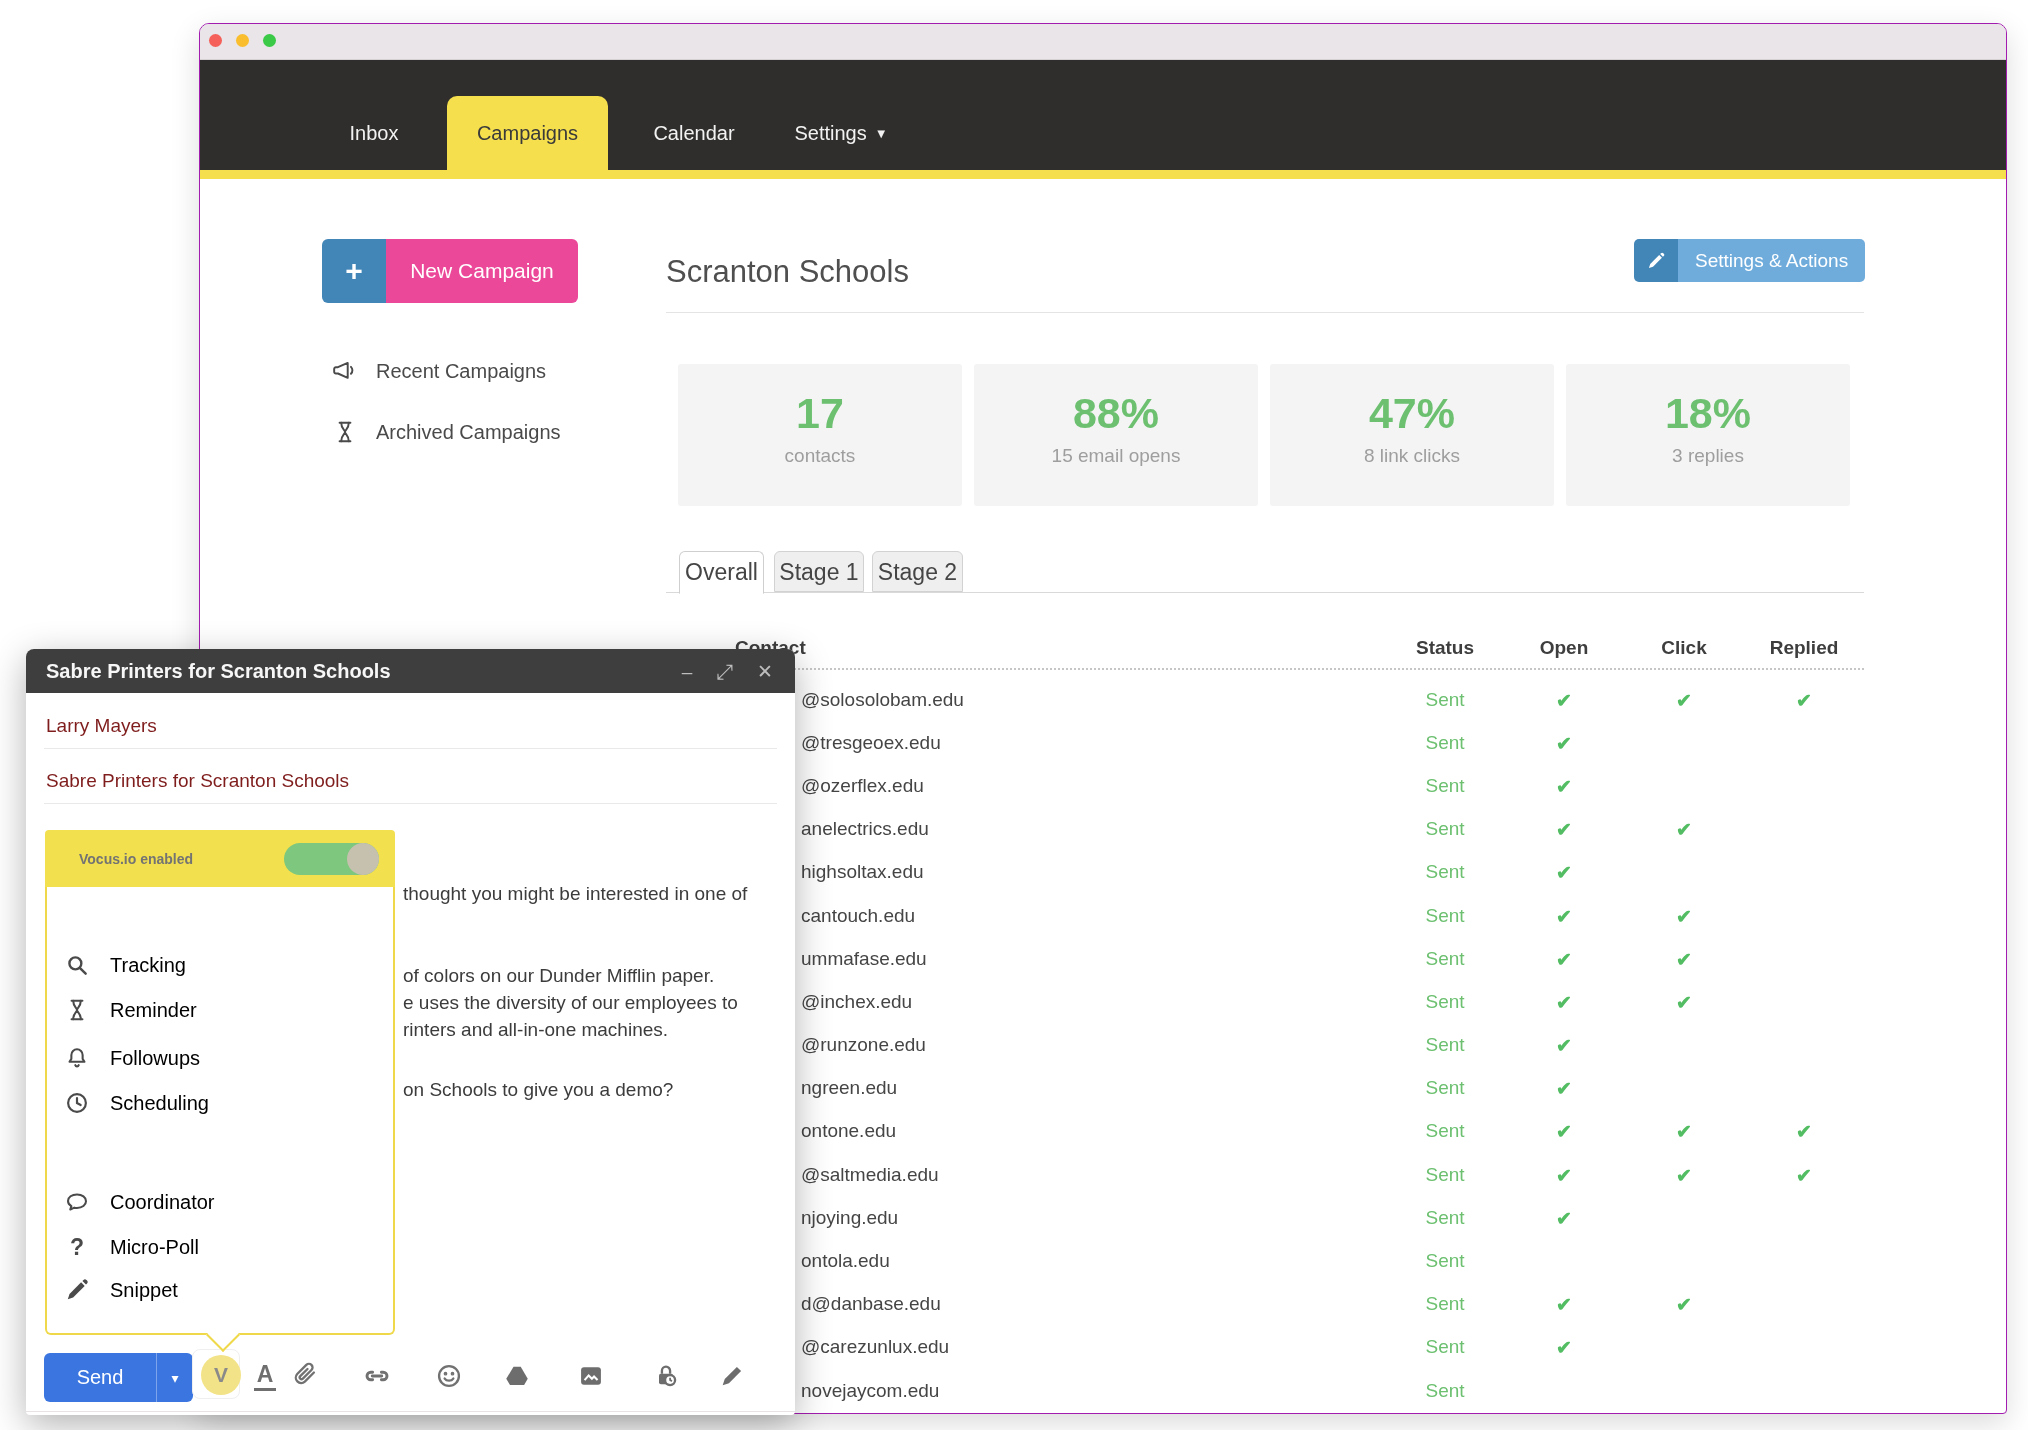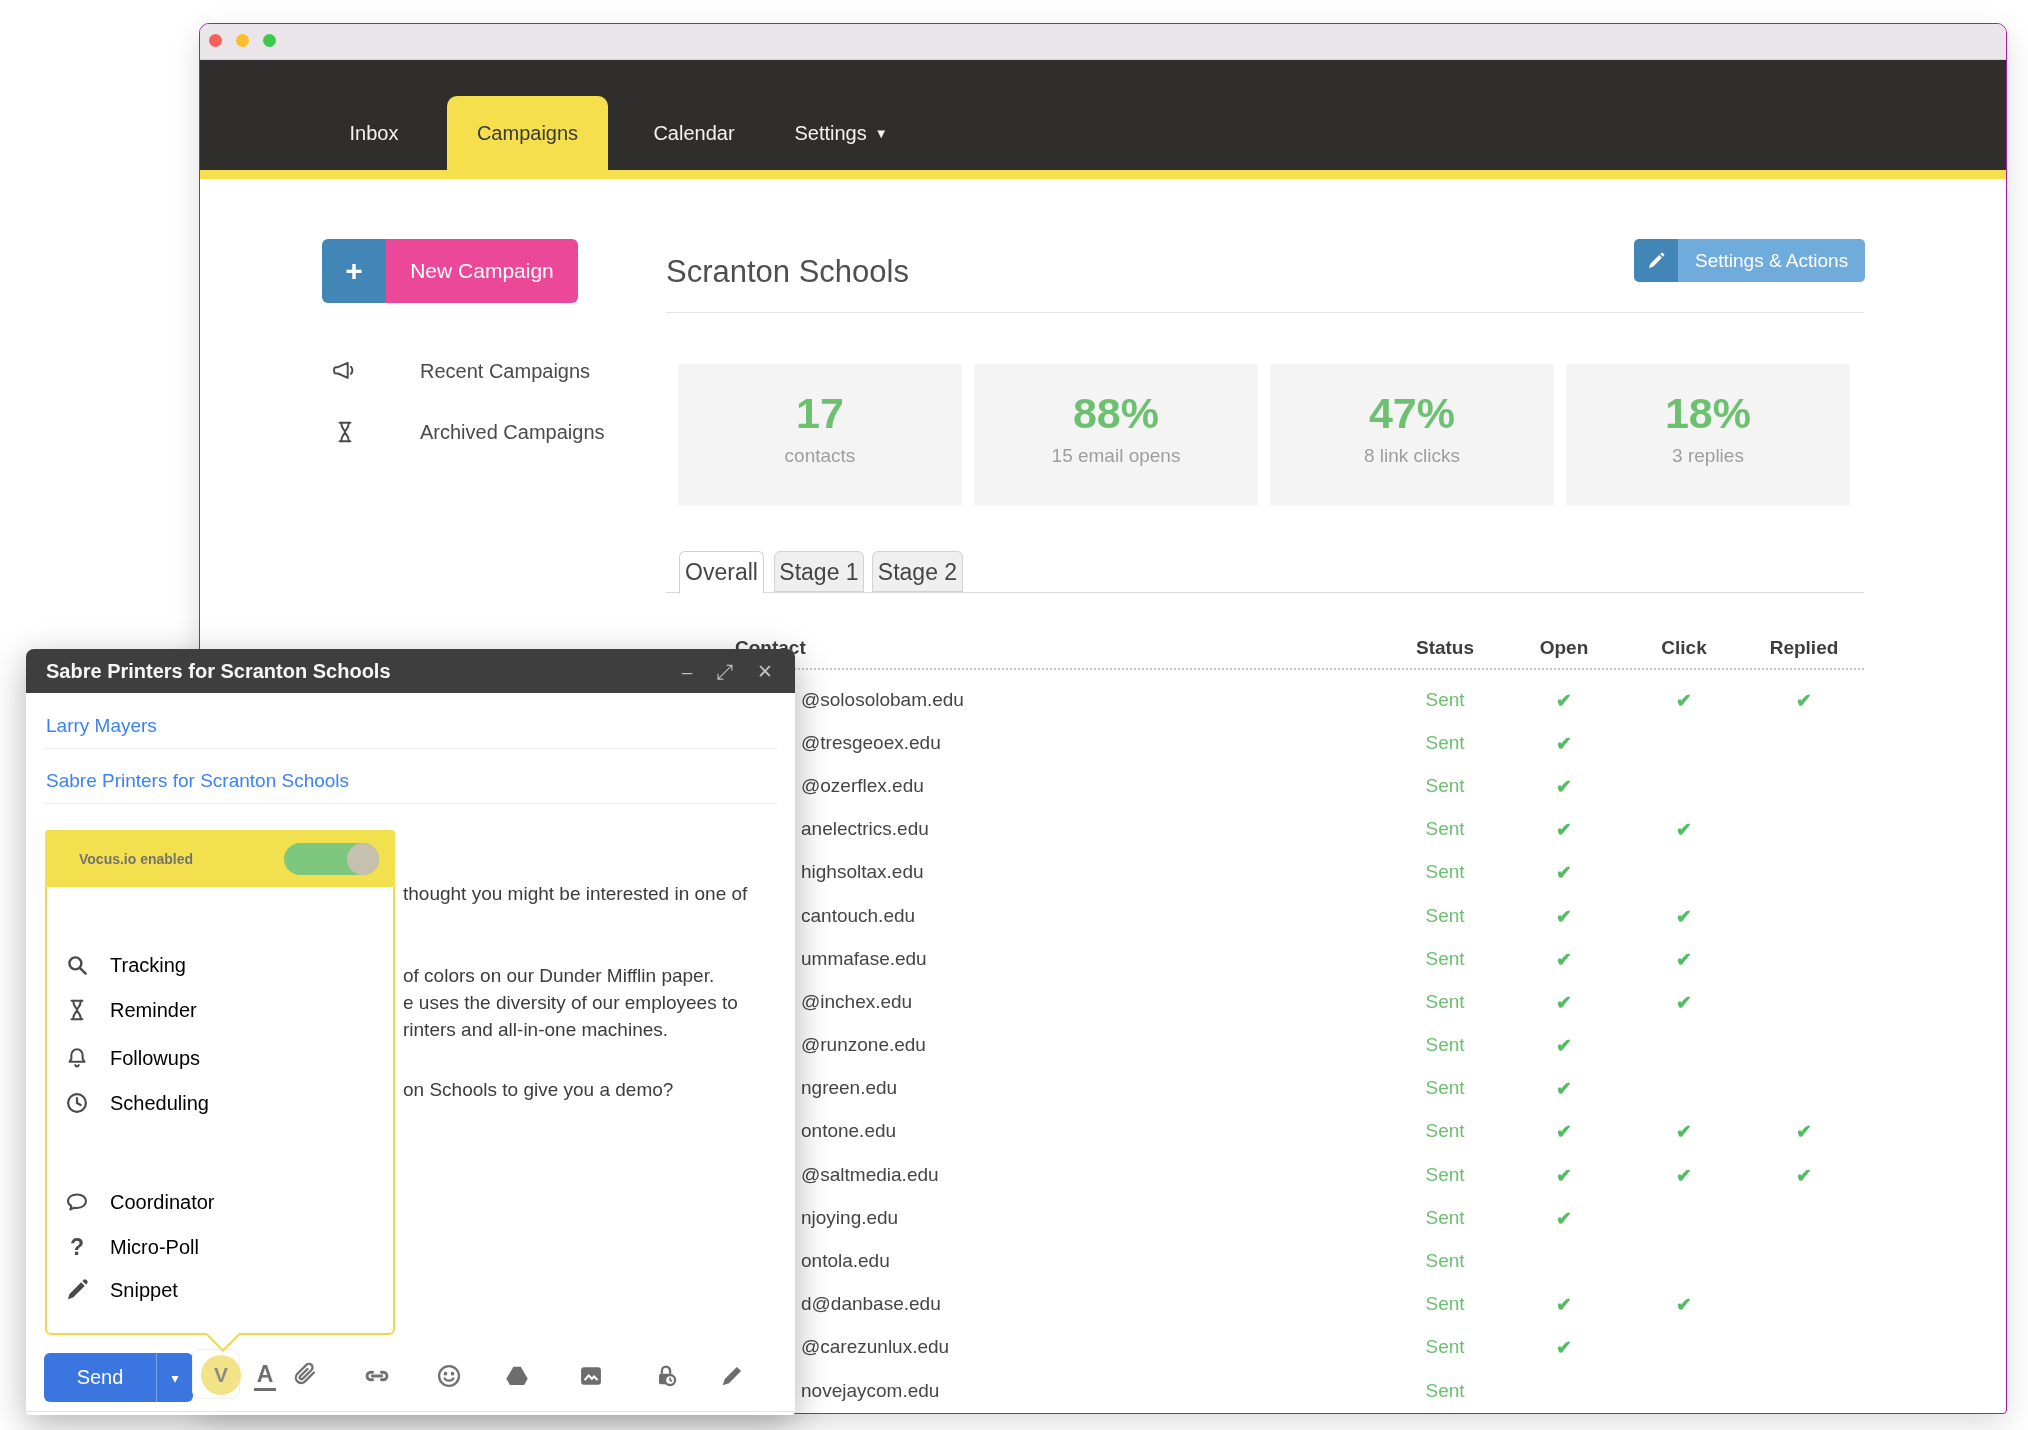--- a/index.html
+++ b/index.html
@@ -16,21 +16,21 @@
   .navtab.active{background:#f5df4d;border-radius:10px 10px 0 0;color:#3a3a3a;}
   .caret{font-size:13px;margin-left:8px;position:relative;top:-2px;}
   #yellowline{height:9px;background:#f5df4d;}
   
   #new-campaign{position:absolute;left:122px;top:215px;width:256px;height:64px;border-radius:6px;
     overflow:hidden;display:flex;cursor:pointer;}
   #new-campaign .sq{width:64px;background:#4285b7;color:#fff;font-size:30px;display:flex;
     align-items:center;justify-content:center;font-weight:bold;}
   #new-campaign .lbl{flex:1;background:#ec4899;color:#fff;font-size:21px;display:flex;
     align-items:center;justify-content:center;}
-  .side-item{position:absolute;left:132px;display:flex;align-items:center;cursor:pointer;color:#4a4a4a;gap:44px;}
+  .side-item{position:absolute;left:132px;display:flex;align-items:center;cursor:pointer;color:#4a4a4a;}
   .side-item svg{margin-right:18px;}
   .side-item .t{font-size:20px;}
   
   #page-title{position:absolute;left:466px;top:230px;font-size:31px;color:#4f4f4f;font-weight:500;}
   #settings-actions{position:absolute;left:1434px;top:215px;height:43px;border-radius:5px;
     overflow:hidden;display:flex;cursor:pointer;}
   #settings-actions .sq{width:44px;background:#4285b7;display:flex;align-items:center;justify-content:center;}
   #settings-actions .lbl{background:#6facdc;color:#fff;font-size:19px;display:flex;align-items:center;
     padding:0 17px;}
   #title-divider{position:absolute;left:466px;top:288px;width:1198px;border-top:1px solid #e4e4e4;}
@@ -57,21 +57,21 @@
   .trow .ck{position:absolute;width:44px;text-align:center;top:50%;transform:translateY(-50%);
     font-size:19px;font-weight:bold;color:#53bd63;}
   .trow .k1{left:876px;} .trow .k2{left:996px;} .trow .k3{left:1116px;}
   
   #compose{position:absolute;left:26px;top:649px;width:769px;height:766px;background:#fff;
     border-radius:8px 8px 4px 4px;box-shadow:0 10px 36px rgba(0,0,0,.30);z-index:50;}
   #compose-bar{height:44px;background:#3e3e3e;border-radius:8px 8px 0 0;display:flex;align-items:center;}
   #compose-bar .ttl{color:#f7f7f7;font-size:20px;font-weight:bold;margin-left:20px;flex:1;}
   #compose-bar .btns{display:flex;align-items:center;gap:24px;margin-right:22px;color:#bdbdbd;}
   #compose-bar .btns span{cursor:pointer;font-size:19px;line-height:1;}
-  .cfield{position:absolute;left:20px;font-size:19px;color:#3b82f6;font-weight:500;}
+  .cfield{position:absolute;left:20px;font-size:19px;color:#7f1d1d;font-weight:500;}
   .cdiv{position:absolute;left:18px;right:18px;border-top:1px solid #e9e9e9;}
   .bodyfrag{position:absolute;left:377px;font-size:19px;color:#3c3c3c;white-space:nowrap;}
   
   #vocus-head{position:absolute;left:19px;top:181px;width:350px;height:57px;background:#f2e04e;
     border-radius:4px 4px 0 0;display:flex;align-items:center;}
   #vocus-head .vt{font-size:14px;font-weight:600;color:#737373;margin-left:34px;flex:1;}
   #vocus-toggle{width:95px;height:32px;background:#7dc87e;border-radius:16px;position:relative;
     margin-right:16px;cursor:pointer;}
   #vocus-toggle .knob{position:absolute;right:0;top:0;width:32px;height:32px;border-radius:50%;
     background:#c6c0ae;}

